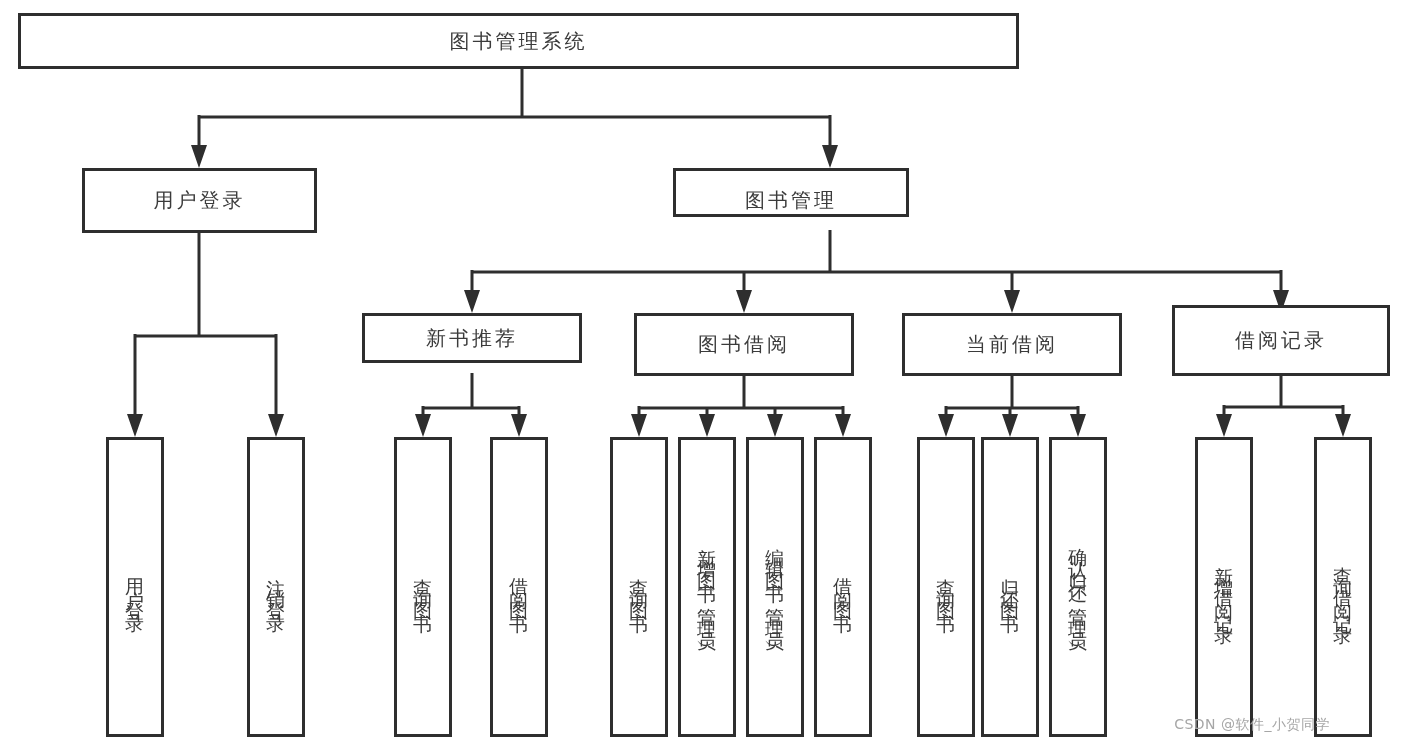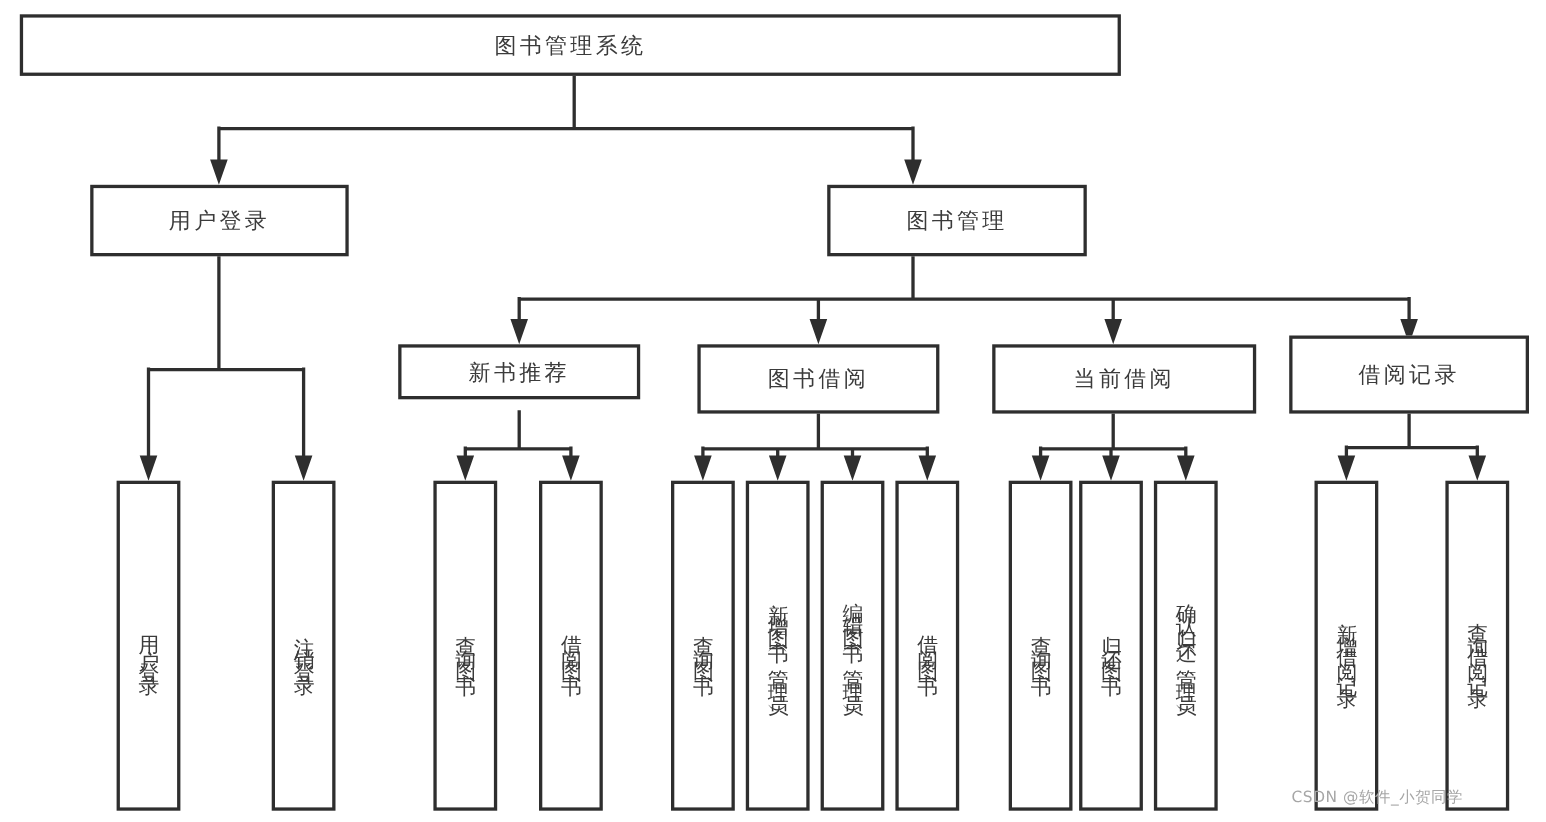--- a/index.html
+++ b/index.html
@@ -51,24 +51,24 @@
     writing-mode: vertical-rl;
     text-orientation: mixed;
     font-size: 19px;
     letter-spacing: 12px;
     line-height: 1.1;
     white-space: nowrap;
   }
   
   #n-root  { left: 18px;  top: 13px;  width: 1001px; height: 56px; }
   #n-l2-0  { left: 82px;  top: 168px; width: 235px;  height: 65px; }
-  #n-l2-1  { left: 752px; top: 168px; width: 236px;  height: 65px; }
+  #n-l2-1  { left: 673px; top: 168px; width: 236px;  height: 49px; align-items: flex-end; }
   #n-l3-0  { left: 362px;  top: 313px; width: 220px; height: 50px; }
   #n-l3-1  { left: 634px;  top: 313px; width: 220px; height: 63px; align-items: center; }
-  #n-l3-2  { left: 902px;  top: 313px; width: 240px; height: 63px; justify-content: center; }
+  #n-l3-2  { left: 902px;  top: 313px; width: 220px; height: 63px; justify-content: center; }
   #n-l3-3  { left: 1172px; top: 305px; width: 218px; height: 71px; }
   .leaf    { top: 437px; width: 58px; height: 300px; }
   #n-leaf-0  { left: 106px; }
   #n-leaf-1  { left: 247px; }
   #n-leaf-2  { left: 394px; }
   #n-leaf-3  { left: 490px; }
   #n-leaf-4  { left: 610px; }
   #n-leaf-5  { left: 678px; }
   #n-leaf-6  { left: 746px; }
   #n-leaf-7  { left: 814px; }

